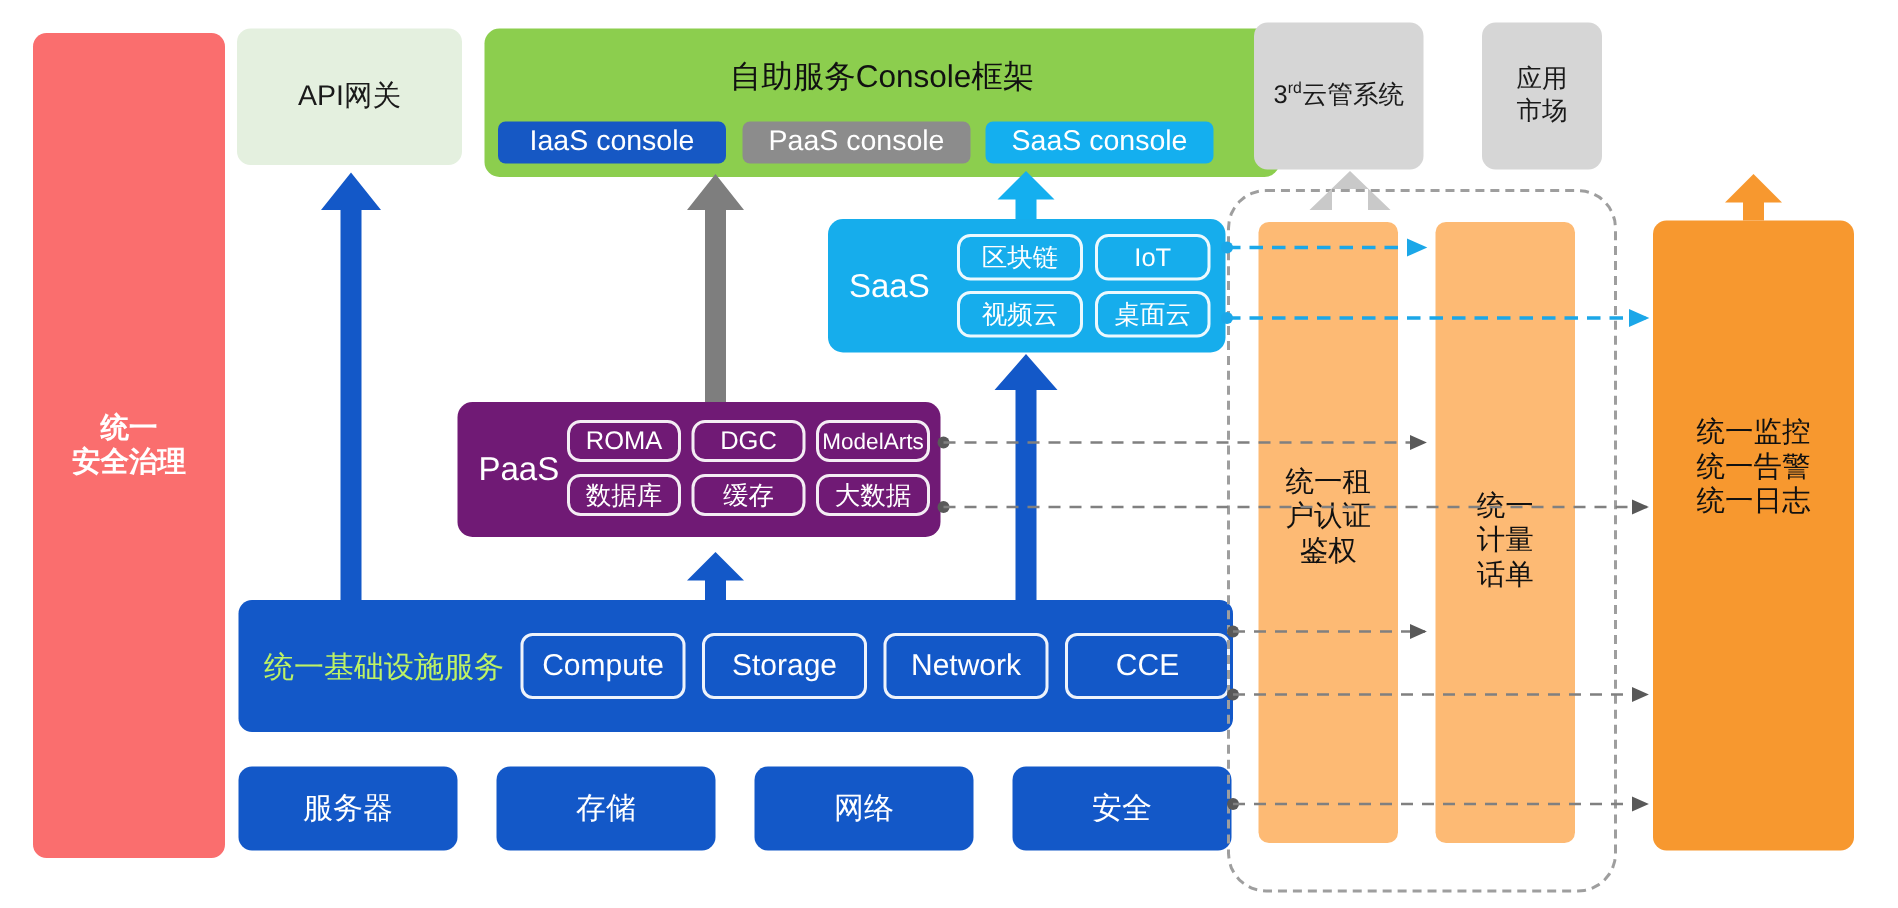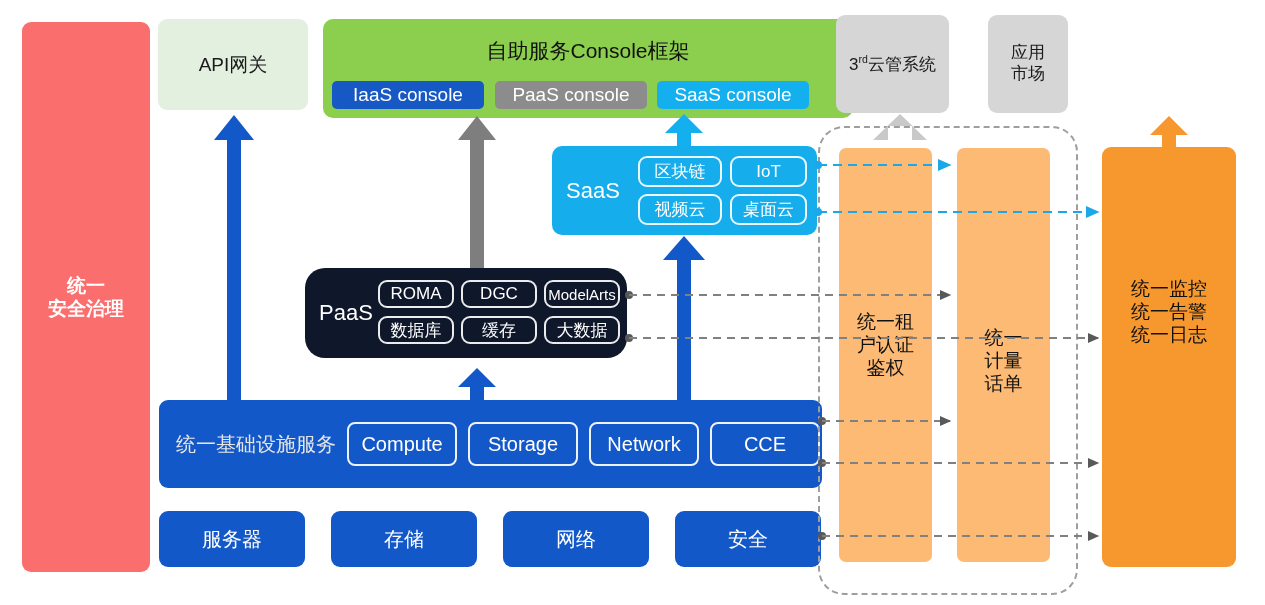--- a/index.html
+++ b/index.html
@@ -19,28 +19,28 @@
   
   .api-gw{background:#E4F0DF;color:#1a1a1a;font-size:19px;}
 
   
   .console-frame{background:#8CCE4E;border-radius:10px;padding-left:36px;}
   .console-title{position:absolute;left:0;right:0;top:18px;text-align:center;color:#111;font-size:21px;}
   .console-chip{position:absolute;display:flex;align-items:center;justify-content:center;border-radius:5px;color:#fff;font-size:19px;box-sizing:border-box;}
 
   
   .saas-block{background:#16ADEC;border-radius:10px;}
-  .paas-block{background:#0f172a;border-radius:20px;}
+  .paas-block{background:#701a75;border-radius:10px;}
   .block-label{position:absolute;color:#fff;font-size:22px;display:flex;align-items:center;}
   .sub-chip{position:absolute;box-sizing:border-box;display:flex;align-items:center;justify-content:center;
             border:2px solid rgba(255,255,255,.92);border-radius:9px;color:#fff;font-size:17px;background:transparent;}
 
   
   .infra-bar{background:#1358C8;border-radius:9px;}
-  .infra-label{position:absolute;color:#e5e5e5;font-size:20px;display:flex;align-items:center;}
+  .infra-label{position:absolute;color:#bef264;font-size:20px;display:flex;align-items:center;}
   .infra-chip{position:absolute;box-sizing:border-box;display:flex;align-items:center;justify-content:center;
               border:2px solid rgba(255,255,255,.93);border-radius:8px;color:#fff;font-size:20px;}
 
   
   .hw-box{background:#1358C8;color:#fff;font-size:20px;border-radius:9px;}
 
   
   .grey-box{background:#D6D6D6;color:#1a1a1a;font-size:17px;}
   .grey-col{background:#fdba74;color:#111;font-size:19px;align-items:flex-start;padding-top:34px;}
 

